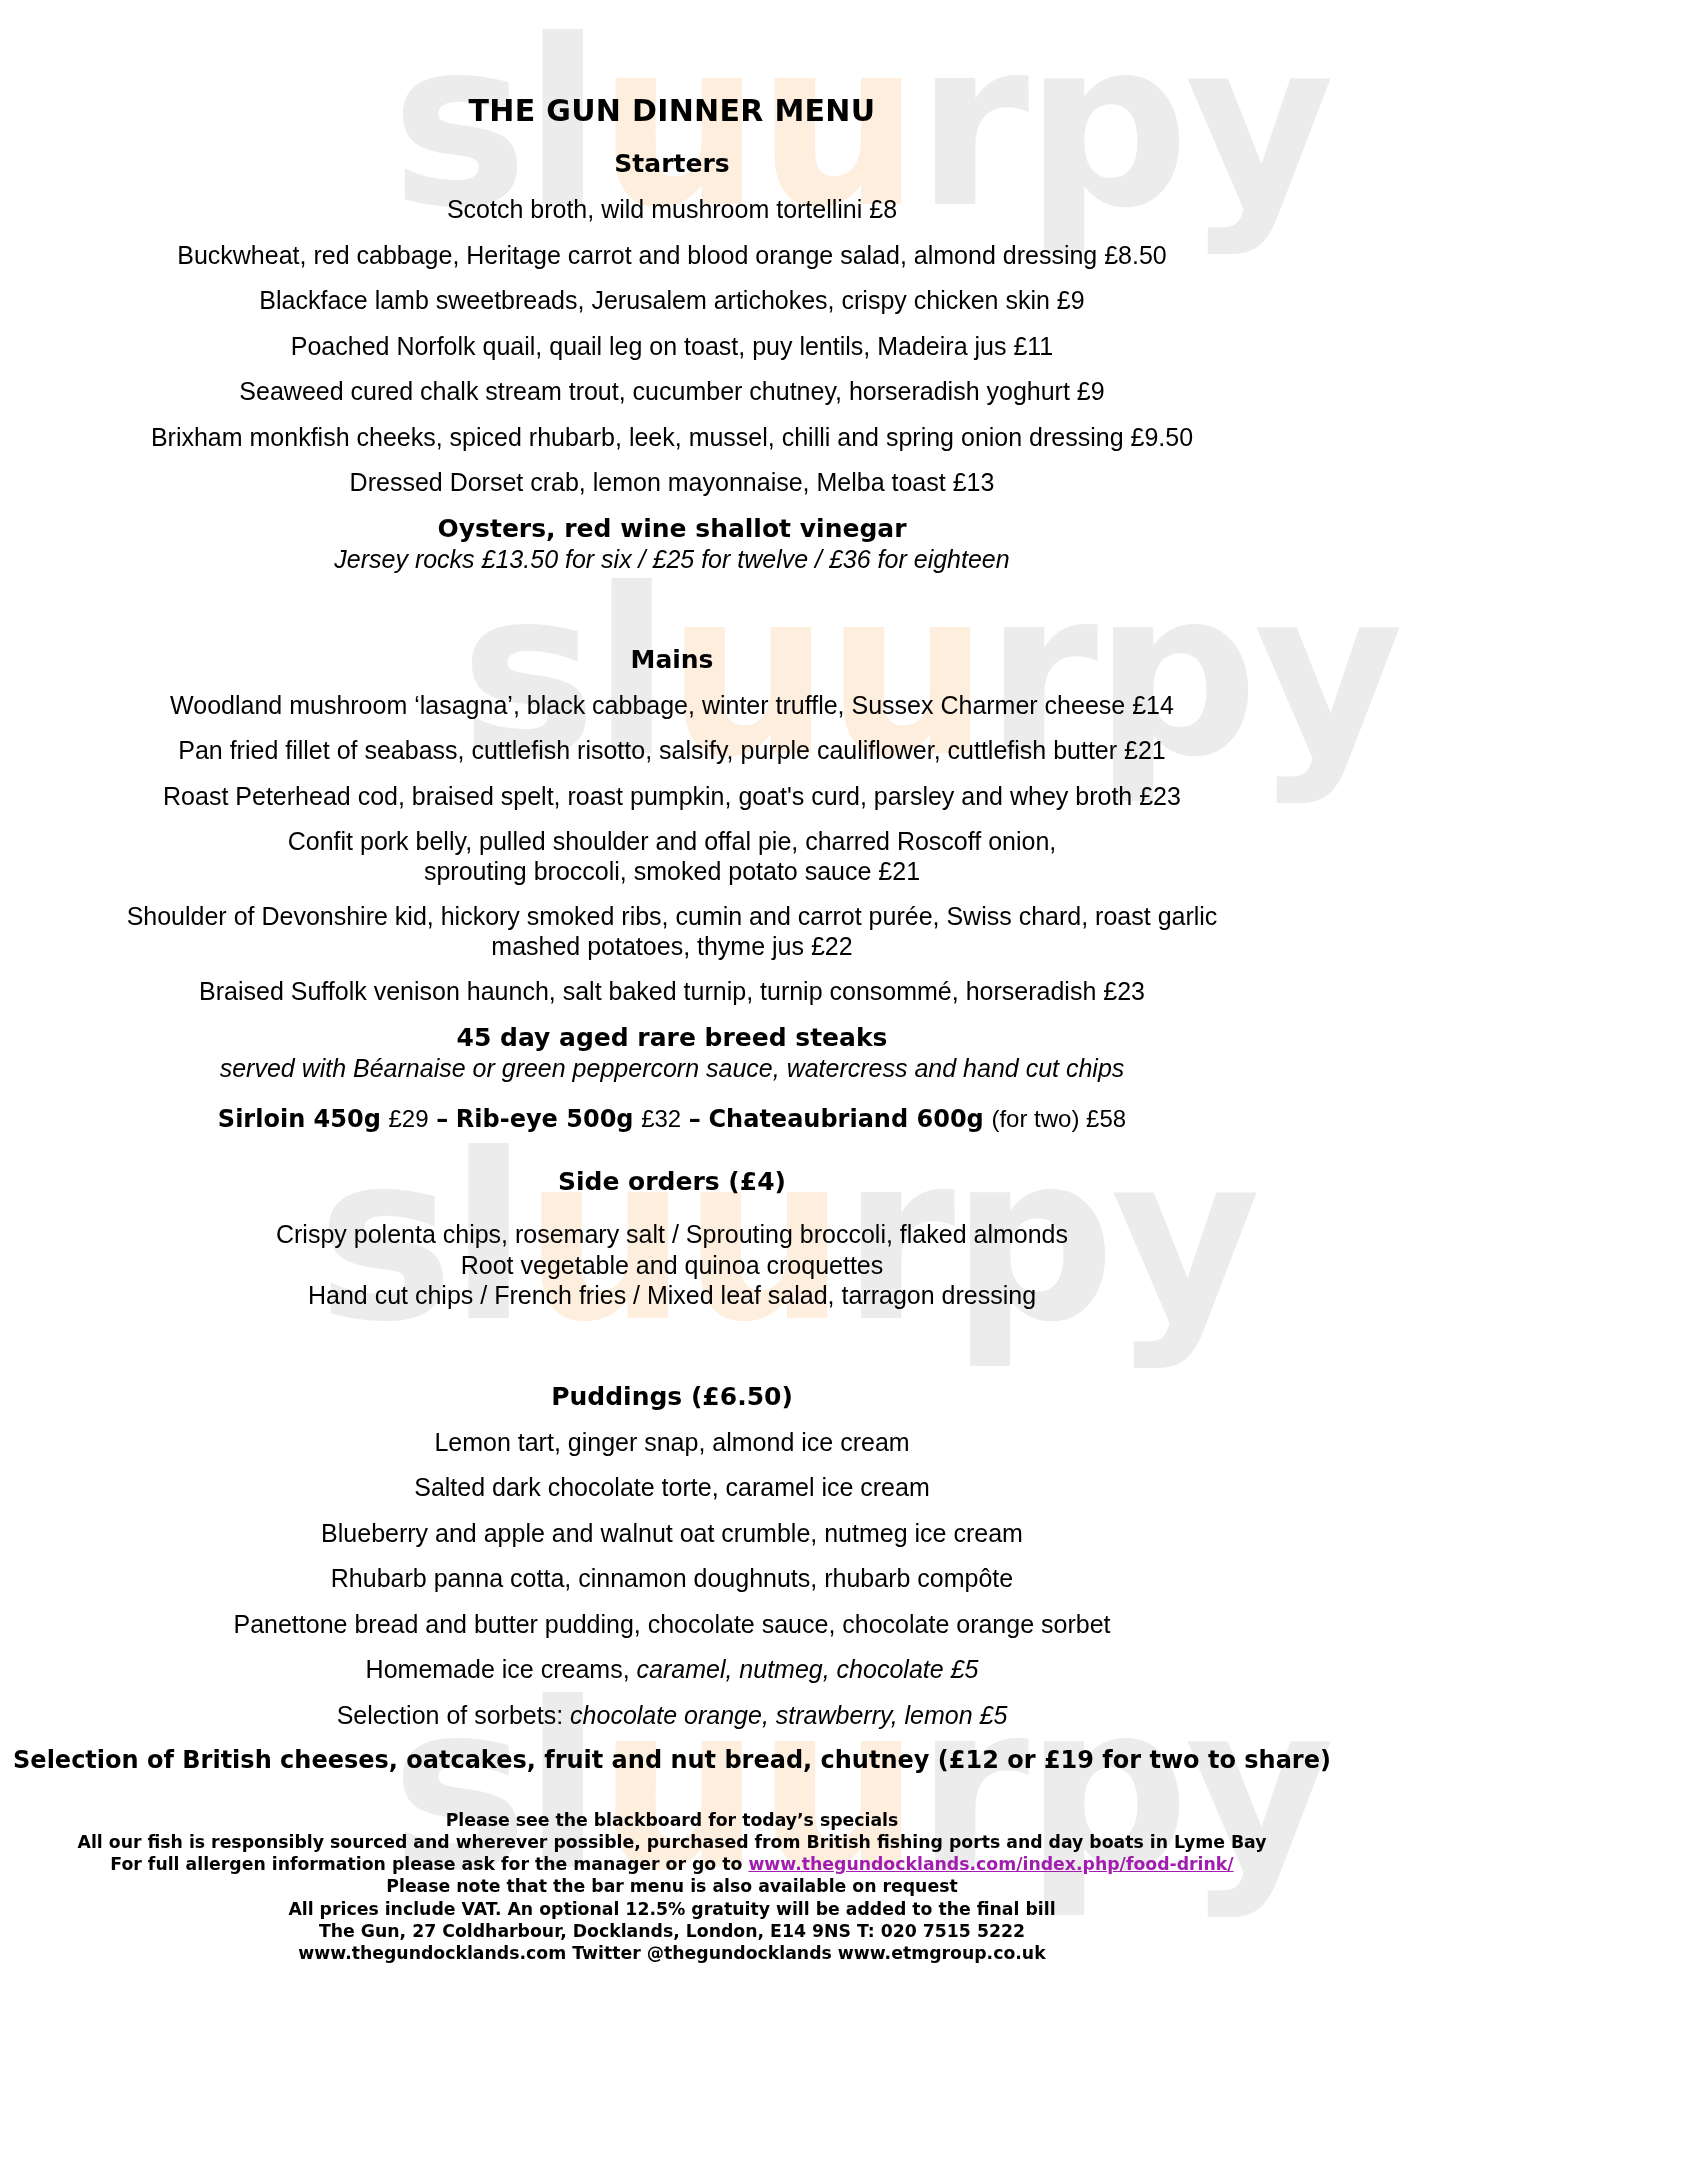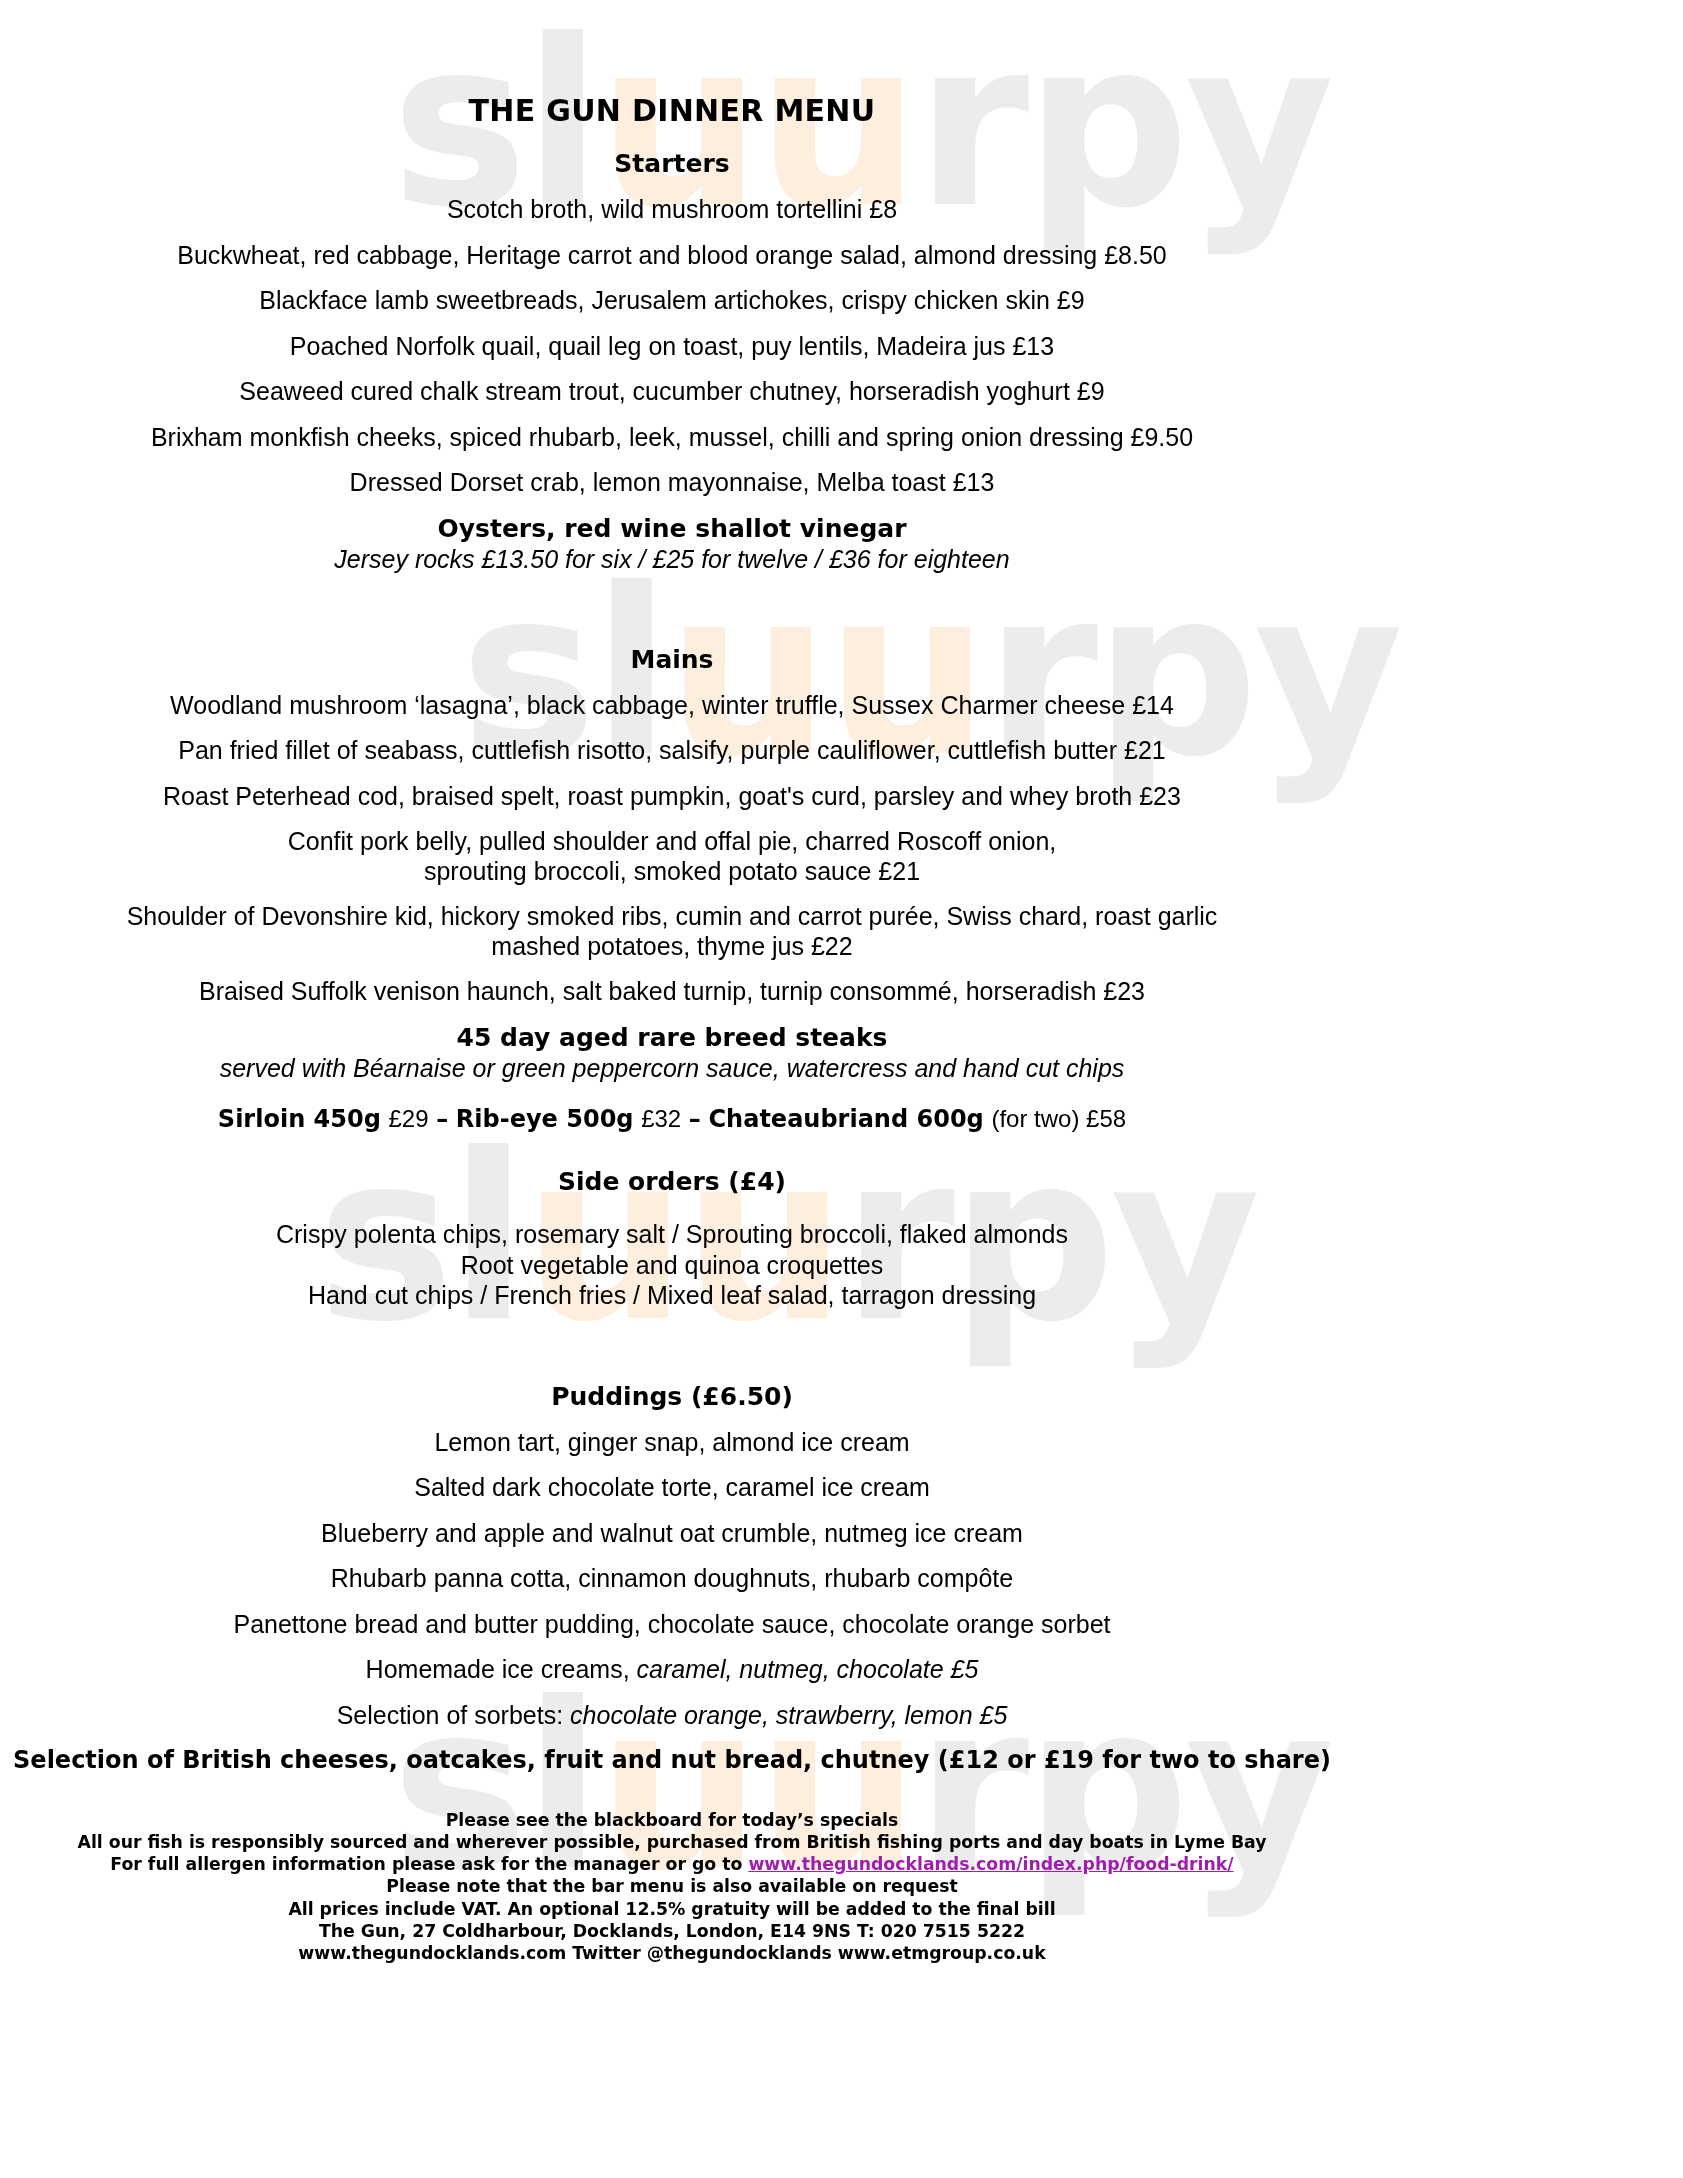--- a/index.html
+++ b/index.html
@@ -151,21 +151,21 @@
   <div class="gap-m"></div>
 
   <h2 class="section-heading">Starters</h2>
   <div class="gap-s"></div>
   <p class="item-line">Scotch broth, wild mushroom tortellini £8</p>
   <div class="gap-s"></div>
   <p class="item-line">Buckwheat, red cabbage, Heritage carrot and blood orange salad, almond dressing £8.50</p>
   <div class="gap-s"></div>
   <p class="item-line">Blackface lamb sweetbreads, Jerusalem artichokes, crispy chicken skin £9</p>
   <div class="gap-s"></div>
-  <p class="item-line">Poached Norfolk quail, quail leg on toast, puy lentils, Madeira jus £13</p>
+  <p class="item-line">Poached Norfolk quail, quail leg on toast, puy lentils, Madeira jus £11</p>
   <div class="gap-s"></div>
   <p class="item-line">Seaweed cured chalk stream trout, cucumber chutney, horseradish yoghurt £9</p>
   <div class="gap-s"></div>
   <p class="item-line">Brixham monkfish cheeks, spiced rhubarb, leek, mussel, chilli and spring onion dressing £9.50</p>
   <div class="gap-s"></div>
   <p class="item-line">Dressed Dorset crab, lemon mayonnaise, Melba toast £13</p>
   <div class="gap-s"></div>
   <h3 class="sub-heading">Oysters, red wine shallot vinegar</h3>
   <p class="italic-line">Jersey rocks £13.50 for six / £25 for twelve / £36 for eighteen</p>
 

